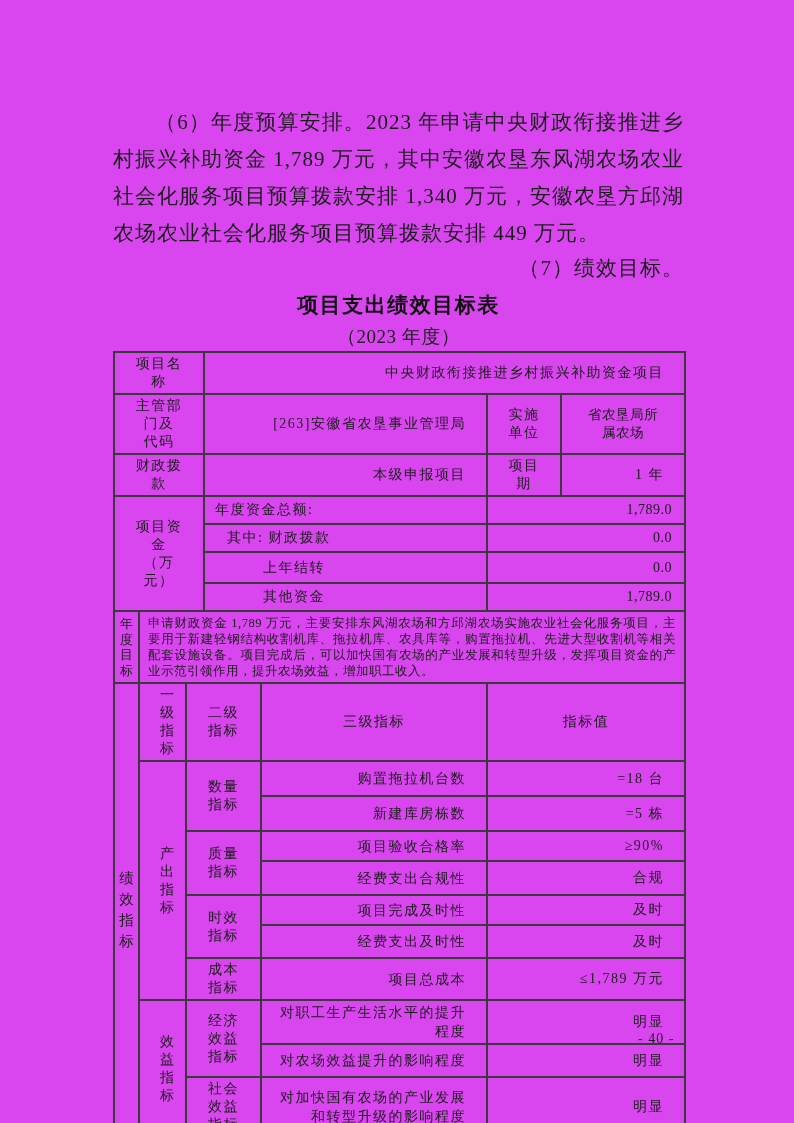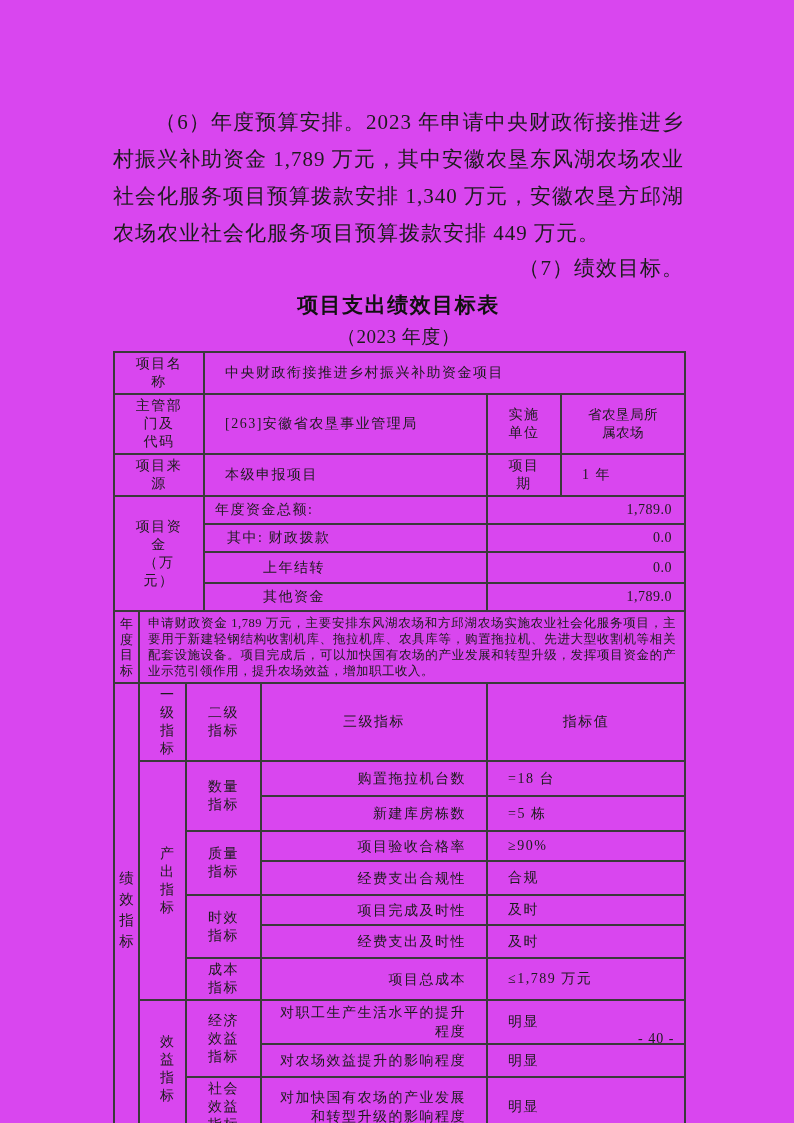--- a/index.html
+++ b/index.html
@@ -56,21 +56,21 @@
     width: 571px;
     font-size: 14px;
   }
   table.perf td {
     border: 2px solid #3a3a3a;
     padding: 2px 20px;
     vertical-align: middle;
     overflow: hidden;
   }
   .lbl  { text-align: center; letter-spacing: 1.5px; white-space: pre-line; }
-  .ctr  { text-align: left; letter-spacing: 1.5px; }
+  .ctr  { text-align: right; letter-spacing: 1.5px; }
   .ctrs { text-align: center; letter-spacing: 0.5px; font-size: 13.5px; }
   .num  { text-align: right; padding-right: 12px !important; letter-spacing: 0.5px; }
   .fund { text-align: left; letter-spacing: 1.5px; }
   .f1 { padding-left: 10px !important; }
   .f2 { padding-left: 22px !important; }
   .f3 { padding-left: 58px !important; }
   .goal {
     text-align: justify;
     font-size: 12.5px;
     line-height: 16px;
@@ -125,21 +125,21 @@
           <td colspan="4" class="ctr">中央财政衔接推进乡村振兴补助资金项目</td>
         </tr>
         <tr style="height:38px">
           <td colspan="3" class="lbl">主管部门及
 代码</td>
           <td colspan="2" class="ctr">[263]安徽省农垦事业管理局</td>
           <td class="lbl">实施单位</td>
           <td class="ctrs">省农垦局所属农场</td>
         </tr>
         <tr style="height:28px">
-          <td colspan="3" class="lbl">项目来源</td>
+          <td colspan="3" class="lbl">财政拨款</td>
           <td colspan="2" class="ctr">本级申报项目</td>
           <td class="lbl">项目期</td>
           <td class="ctr">1 年</td>
         </tr>
         <tr style="height:28px">
           <td colspan="3" rowspan="4" class="lbl">项目资金
 （万元）</td>
           <td colspan="2" class="fund f1">年度资金总额:</td>
           <td colspan="2" class="num">1,789.0</td>
         </tr>

